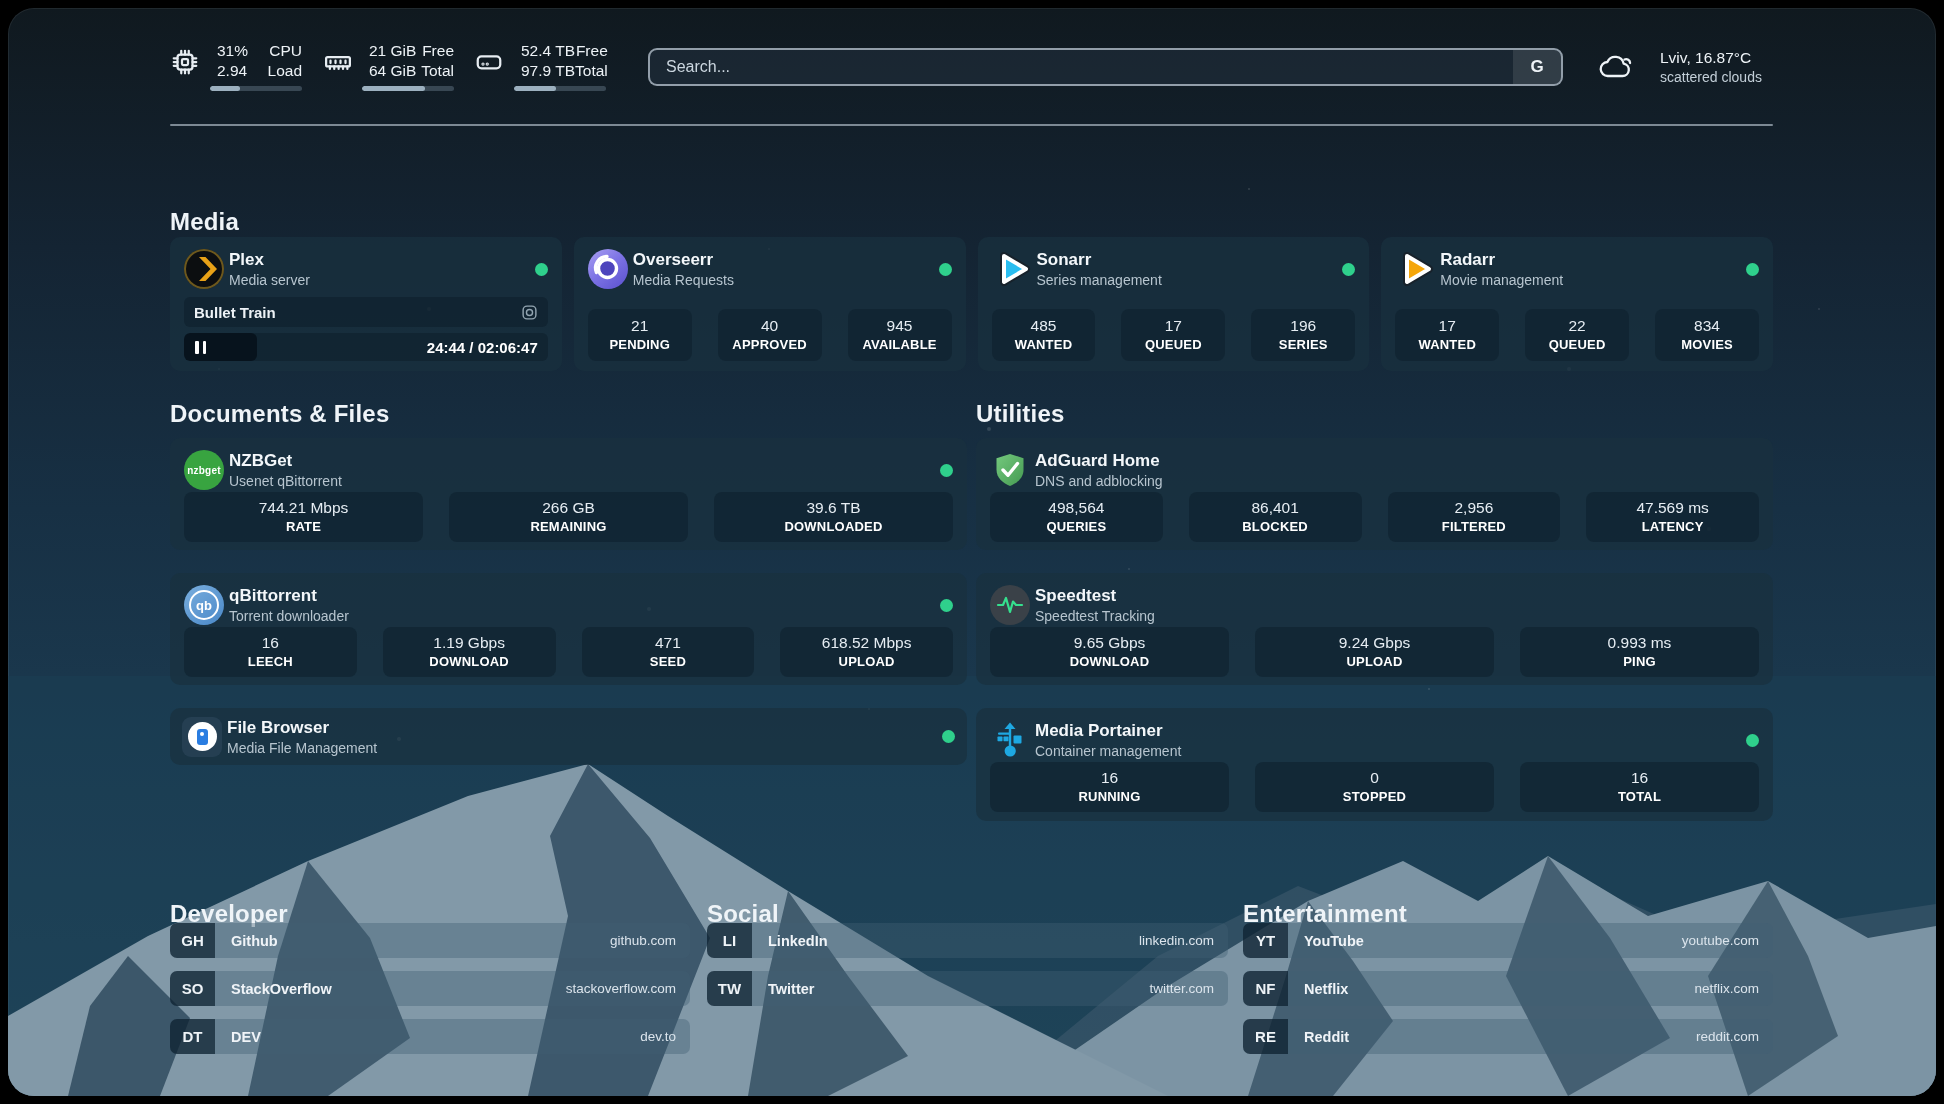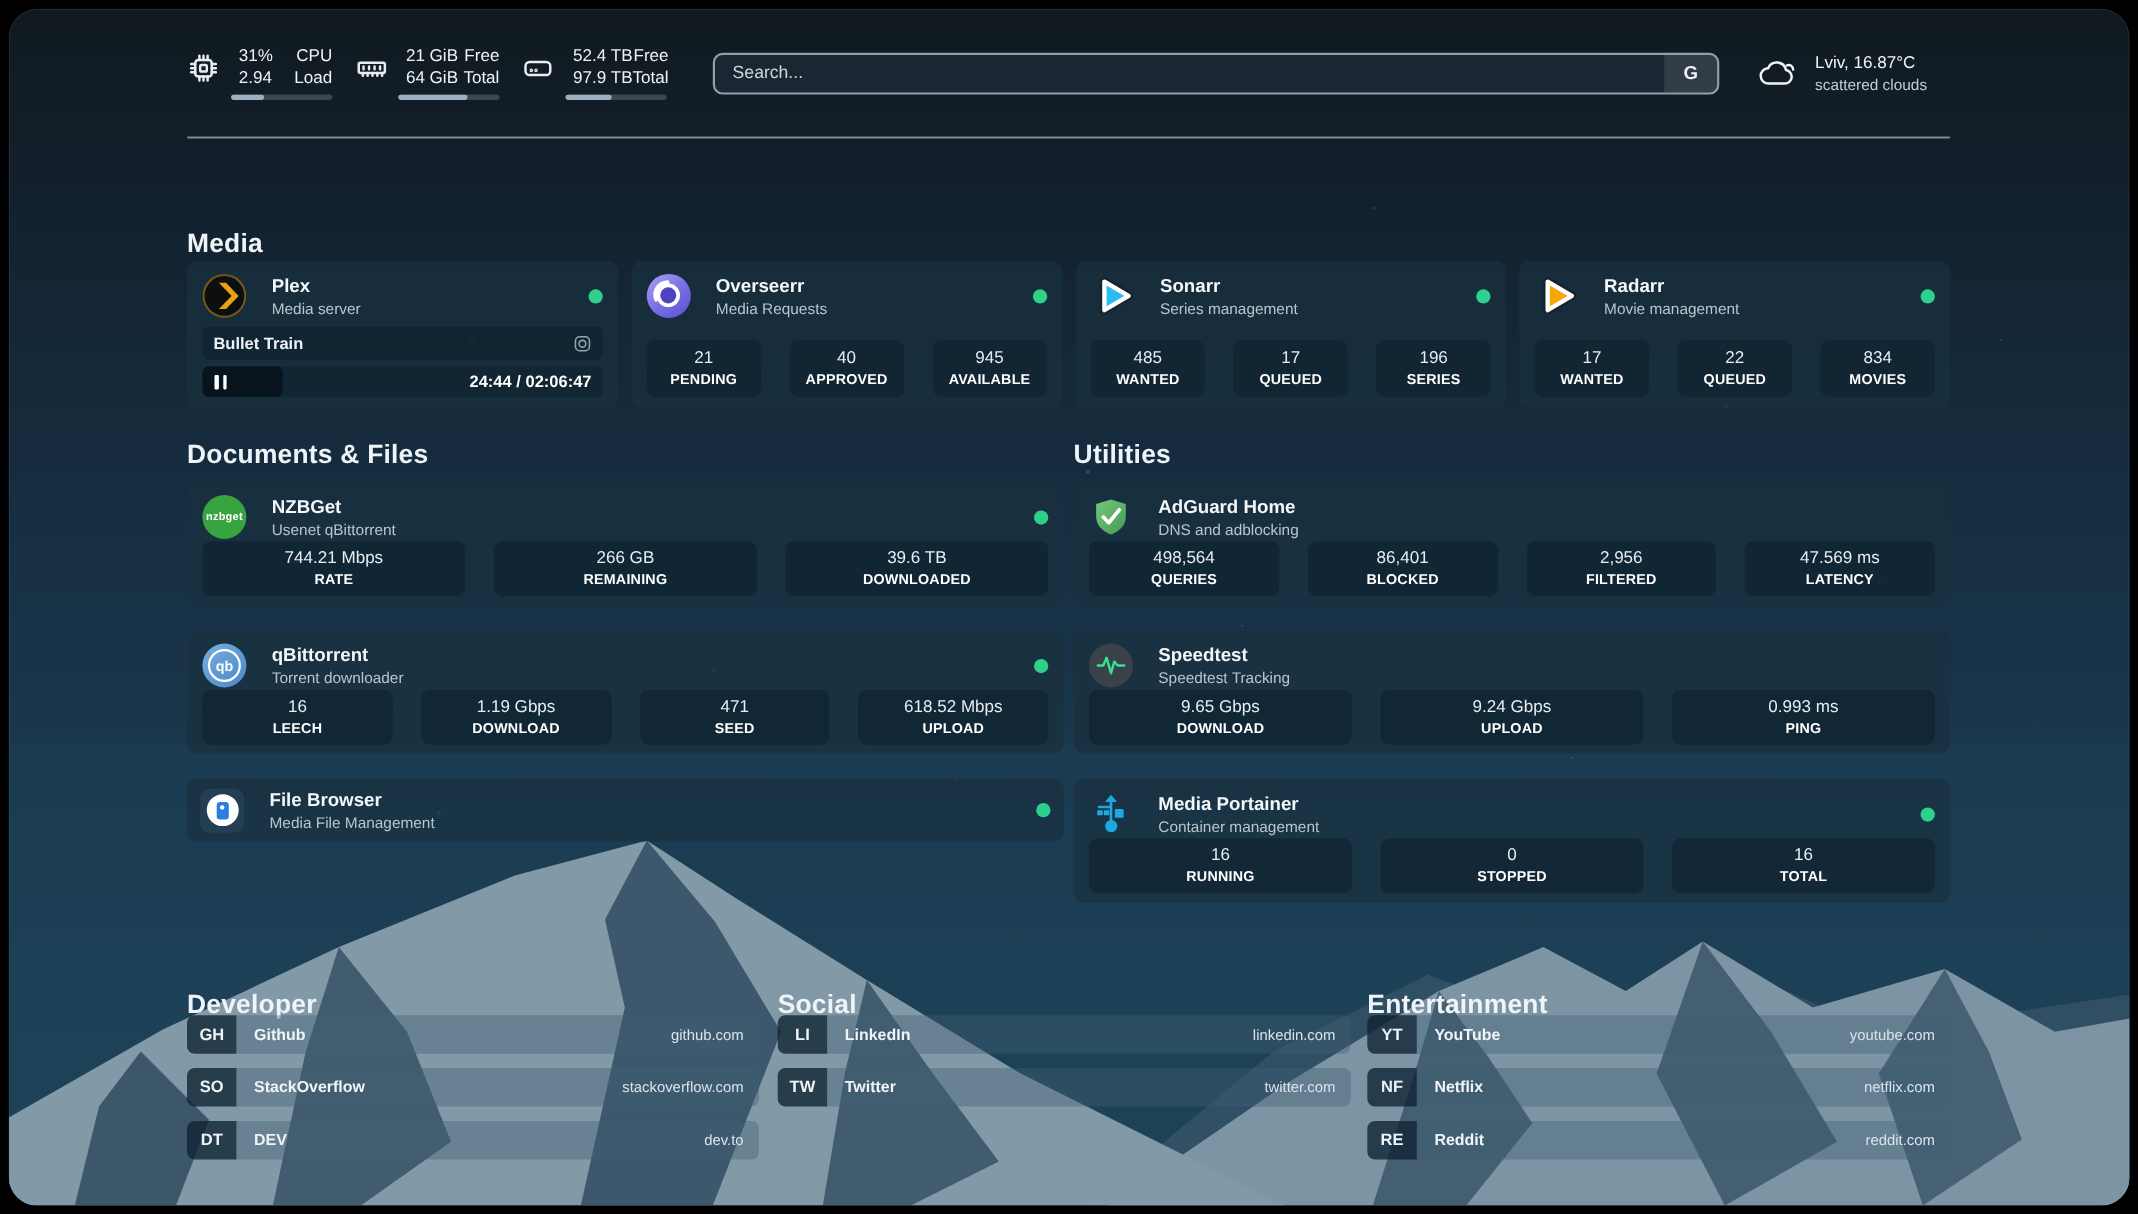--- a/index.html
+++ b/index.html
@@ -28,21 +28,21 @@
   .sg-col { margin-left:11px; font-size:15.5px; color:#eef3f7; line-height:20px; white-space:nowrap; }
   .sg-col2 { margin-left:auto; text-align:right; }
   .sg-bar { position:absolute; left:40px; right:0; bottom:2px; height:5px; border-radius:3px; background:rgba(130,152,168,0.35); overflow:hidden; }
   .sg-fill { height:100%; border-radius:3px; background:#9cb0bf; }
   .searchbar { flex:1; margin:0 34px 0 22px; height:38px; border:2px solid rgba(198,210,221,0.7); border-radius:9px;
     background:rgba(38,54,68,0.45); display:flex; align-items:stretch; overflow:hidden; }
   .searchbar input { flex:1; background:transparent; border:0; outline:0; color:#e9eff4; font-size:16px; padding:4px 16px; font-family:inherit; }
   .searchbar input::placeholder { color:#ccd7e0; opacity:1; }
   .search-btn { width:48px; border:0; background:rgba(255,255,255,0.10); color:#eef3f7; font-size:17px; font-weight:600;
     display:flex; align-items:center; justify-content:center; cursor:pointer; font-family:inherit; }
-  .weather { display:flex; align-items:center; gap:13px; flex:none; min-width:176px; }
+  .weather { display:flex; align-items:center; gap:23px; flex:none; min-width:176px; }
   .weather-icon { color:#eef3f7; display:flex; }
   .w-line1 { font-size:15.5px; color:#eef3f7; line-height:20px; }
   .w-line2 { font-size:14px; color:#c3cfd8; line-height:18px; }
   
   .content { position:absolute; left:162px; right:163px; top:118px; bottom:0; }
   .section-title { position:absolute; font-size:24px; font-weight:600; color:#eff4f8; letter-spacing:0.2px;margin-top:24px; }
   .t-media { top:58px; left:0; }
   .t-docs { top:250px; left:0; }
   .t-util { top:250px; left:806px; }
   .t-dev { top:750px; left:0; }
@@ -50,21 +50,21 @@
   .t-ent { top:750px; left:1073px; }
   .media-grid { position:absolute; top:111px; left:0; right:0; height:131px; display:grid; grid-template-columns:repeat(4,1fr); gap:12px; }
   .col-left { position:absolute; top:312px; left:0; width:797px; }
   .col-right { position:absolute; top:312px; left:806px; width:797px; }
   .card { background:rgba(25,48,63,0.72); border-radius:10px; padding:10px 14px; display:flex; flex-direction:column; cursor:pointer; }
   .col-left .card, .col-right .card { position:absolute; left:0; right:0; }
   #card-nzbget, #card-adguard { top:0; height:112px; }
   #card-qbittorrent, #card-speedtest { top:135px; height:112px; }
   #card-filebrowser { top:270px; height:57px; padding:8px 12px; justify-content:center; }
   #card-portainer { top:270px; height:113px; }
-  .card-head { display:flex; align-items:center; gap:23px; min-height:44px; }
+  .card-head { display:flex; align-items:center; gap:5px; min-height:44px; }
   .svc-icon { width:40px; height:40px; flex:none; position:relative; }
   .svc-name { font-size:17px; font-weight:700; color:#f3f7fa; line-height:22px; }
   .svc-desc { font-size:14px; color:#b7c5cf; line-height:18px; }
   .dot { width:13px; height:13px; border-radius:50%; background:#2fd08c; margin-left:auto; flex:none; align-self:center; }
   .stats-row { display:flex; gap:26px; margin-top:auto; }
   .stat-box { flex:1; height:52px; background:rgba(12,31,44,0.55); border-radius:8px;
     display:flex; flex-direction:column; align-items:center; justify-content:center; }
   #card-portainer .stat-box, .col-left .stat-box, .col-right .stat-box { height:50px; }
   .sb-val { font-size:15.5px; color:#e6edf3; line-height:20px; }
   .sb-lab { font-size:13px; font-weight:700; color:#fff; line-height:18px; letter-spacing:0.2px; }

